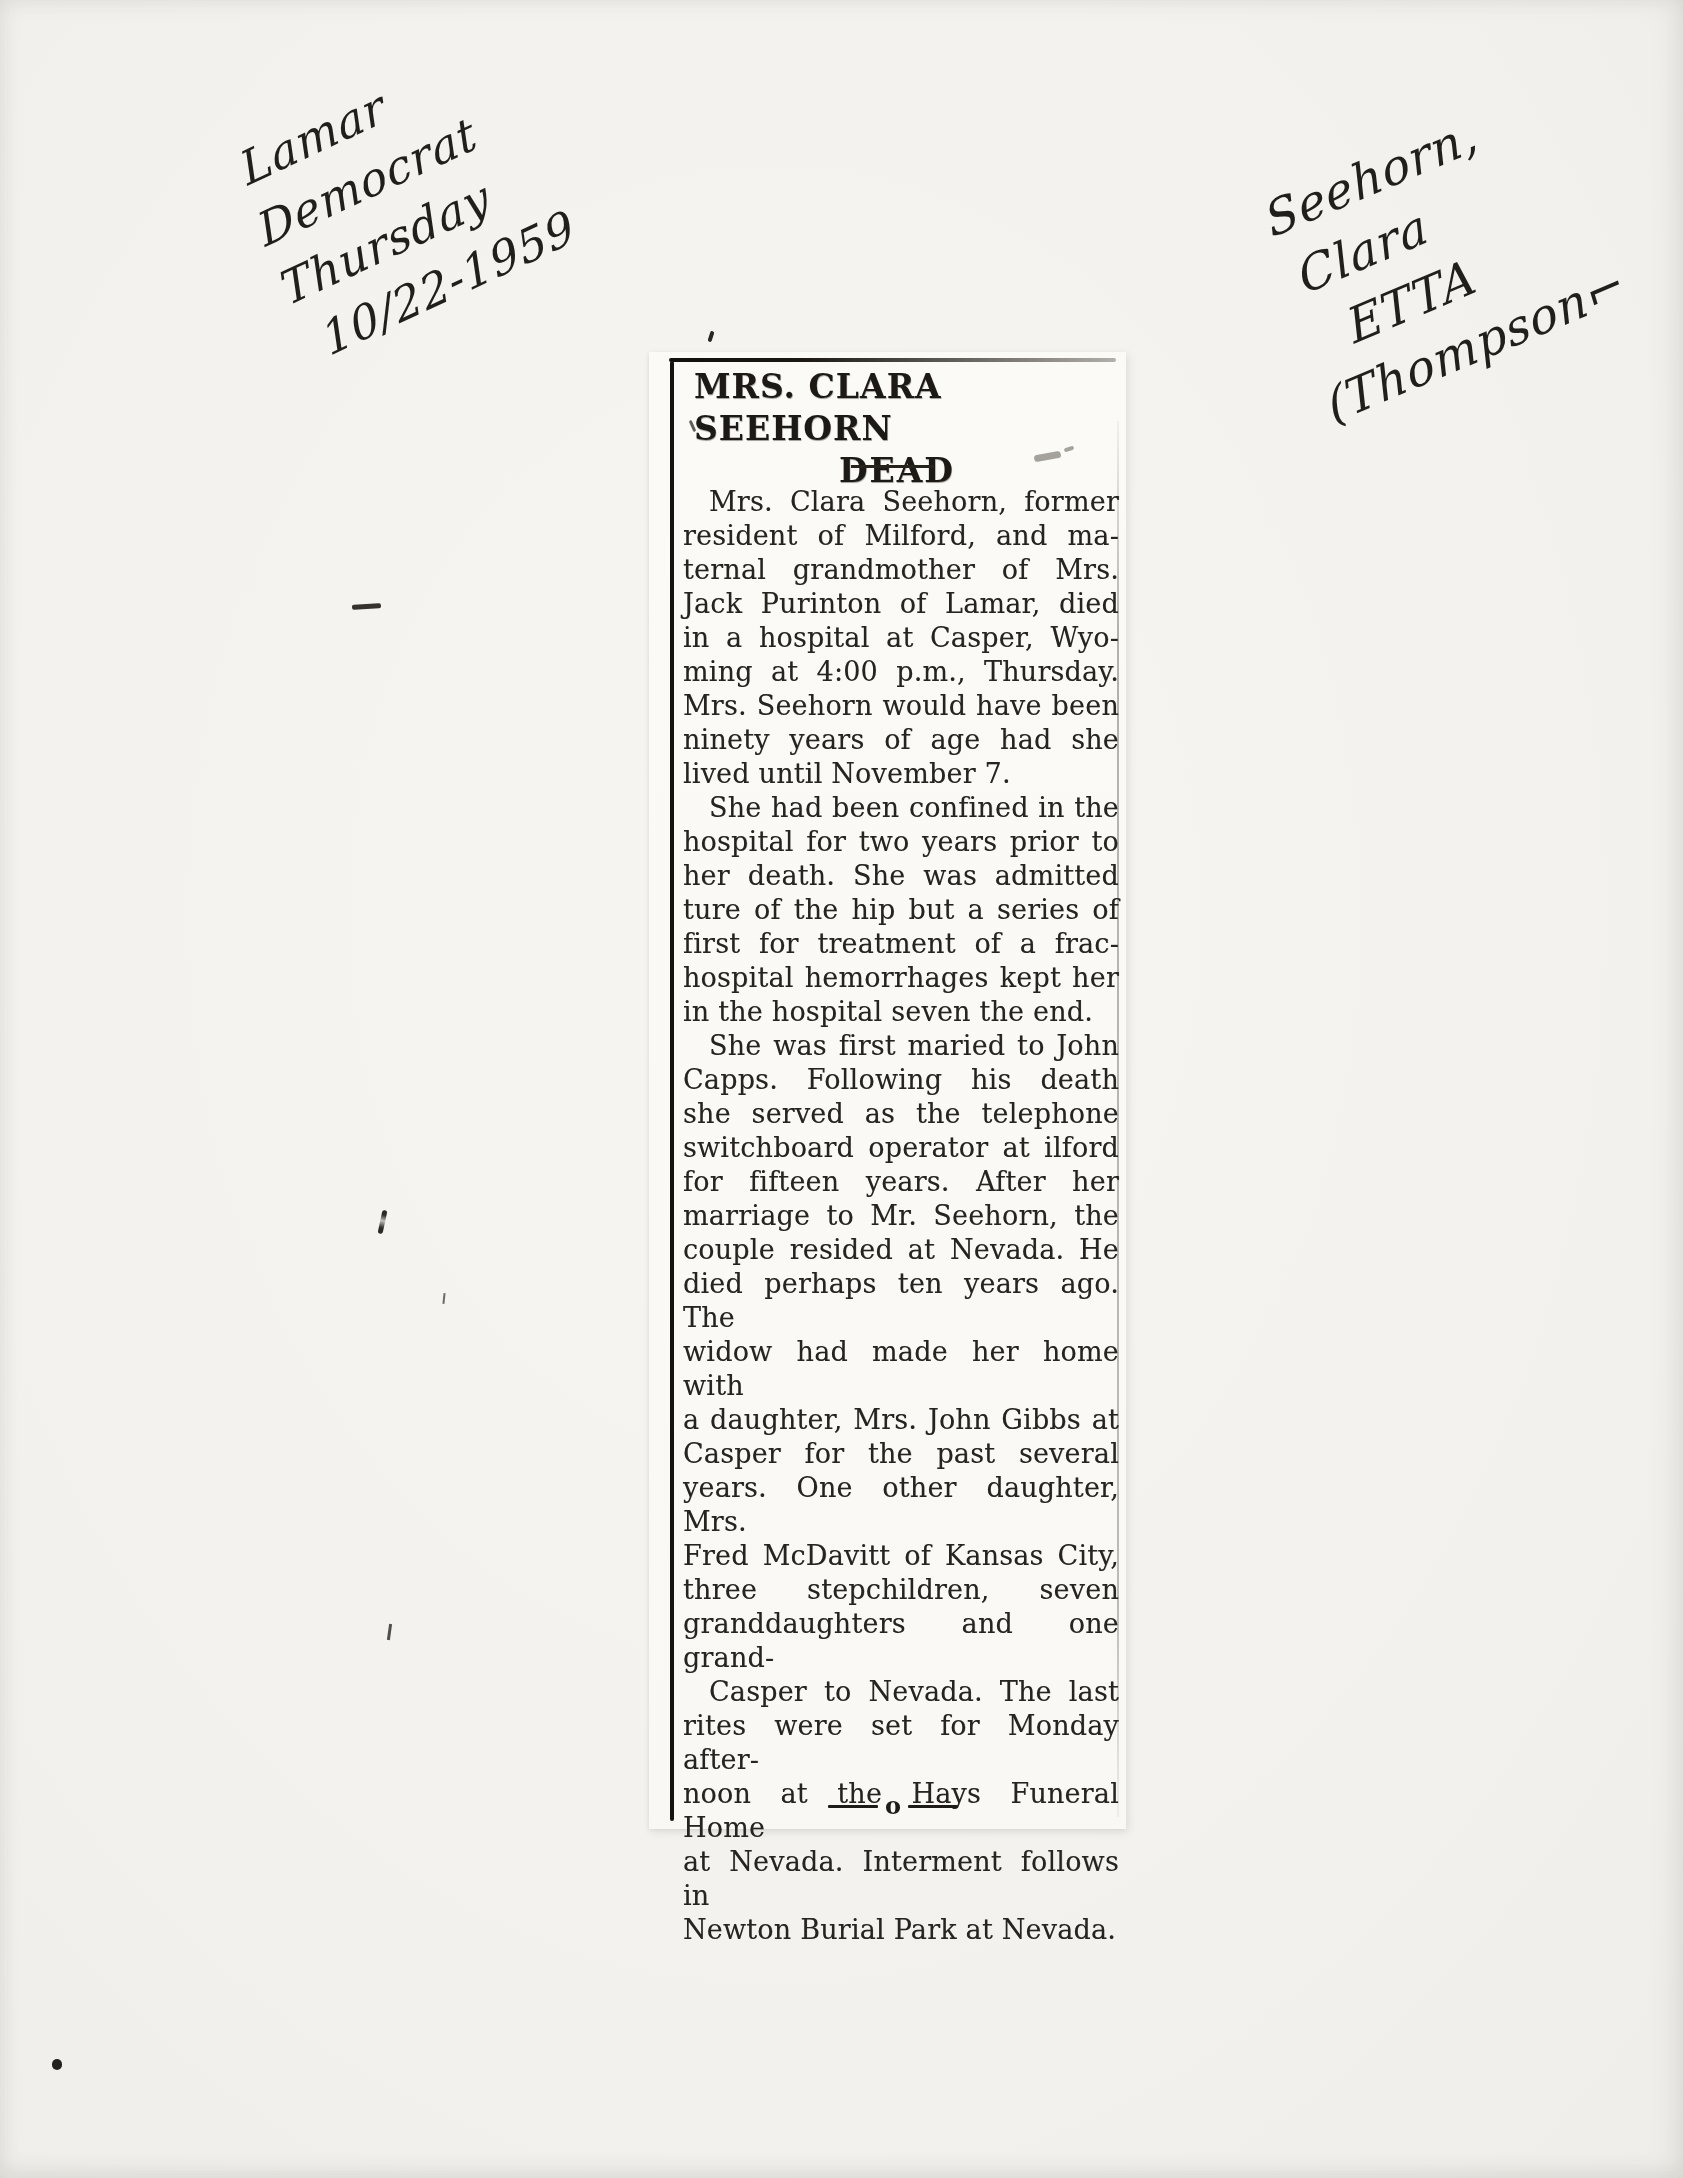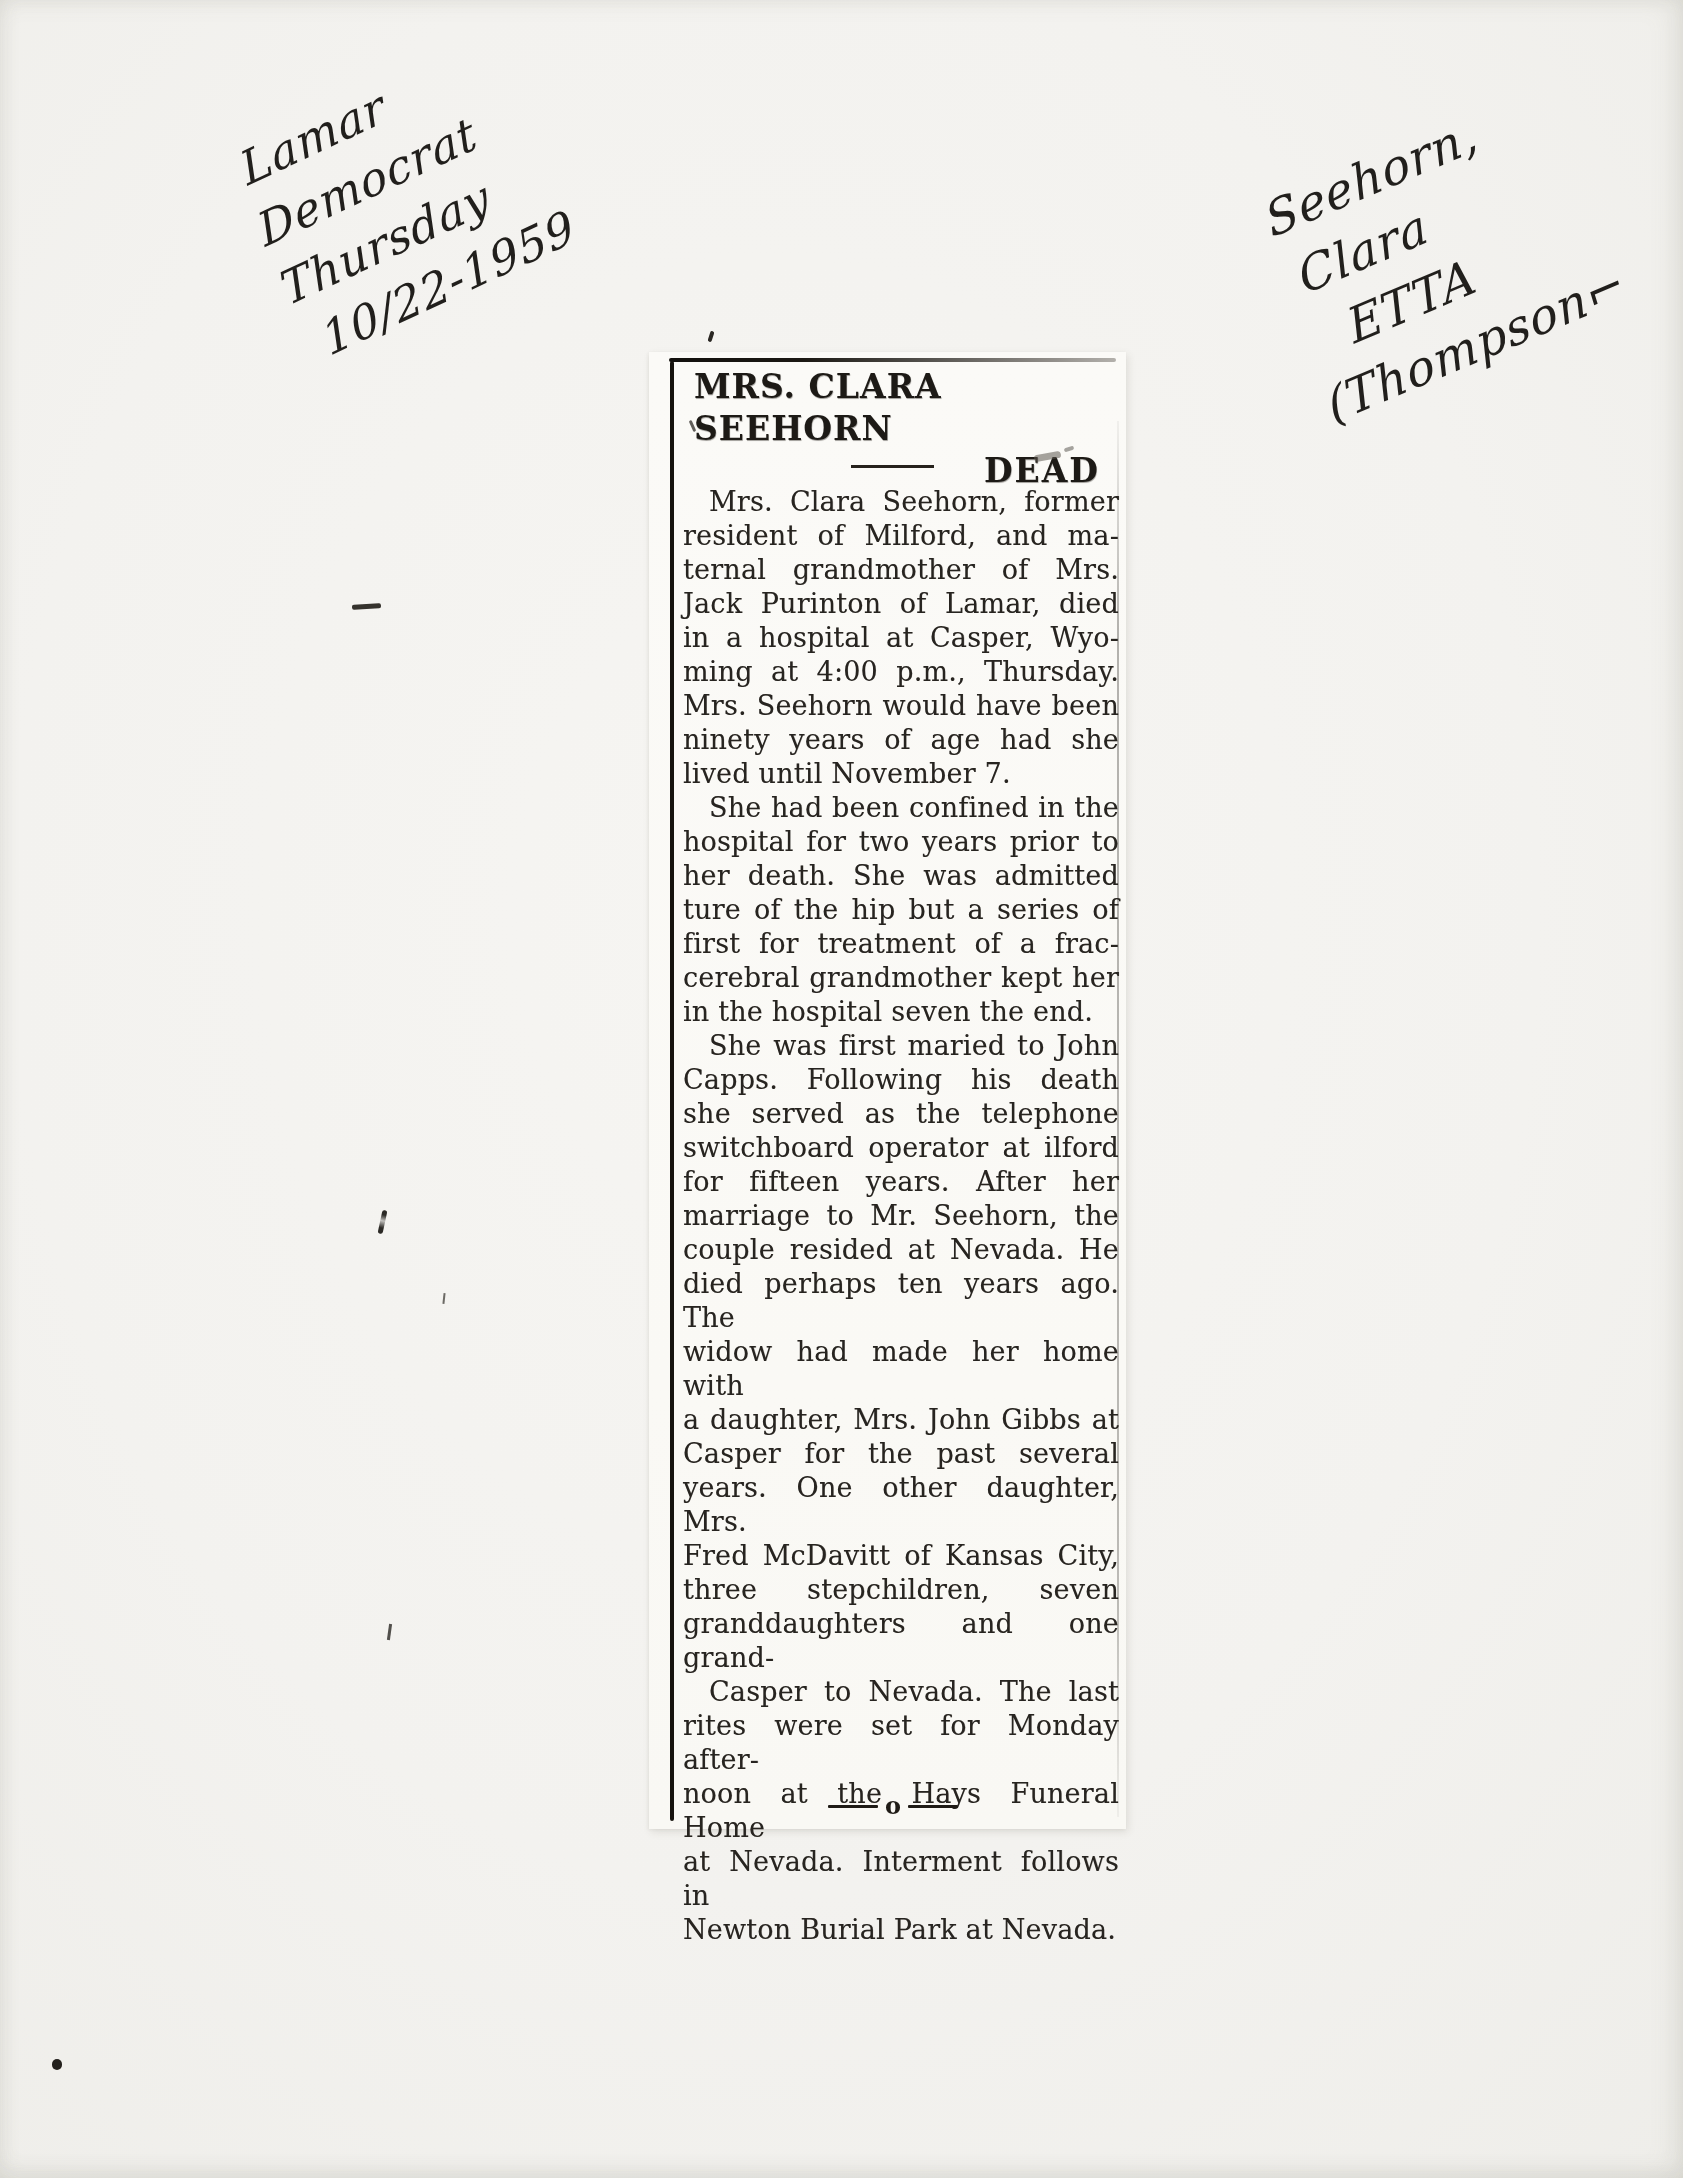--- a/index.html
+++ b/index.html
@@ -24,21 +24,21 @@
     background:linear-gradient(180deg,#fbfaf7 0%, #faf9f5 70%, #f9f8f4 100%);
     box-shadow:2px 3px 8px rgba(70,64,52,.12), -1px 1px 3px rgba(70,64,52,.06);
   }
   .rule-top{position:absolute;top:6px;left:20px;width:447px;height:4px;border-radius:2px;
     background:linear-gradient(to right,#12100d 0%,#1b1813 30%,rgba(35,32,27,.8) 55%,rgba(55,50,44,.55) 85%,rgba(70,65,58,.4) 100%);}
   .rule-left{position:absolute;top:9px;bottom:8px;left:21px;width:4px;background:#16130e;border-radius:2px;}
   .rule-right{position:absolute;top:69px;right:7px;width:2px;height:1544px;max-height:1396px;
     background:linear-gradient(180deg,rgba(45,42,37,.05),rgba(45,42,37,.35) 15%,rgba(45,42,37,.3) 85%,rgba(45,42,37,.05));}
   .headline{position:absolute;top:14px;left:45px;width:434px;color:#1d1a16;font-weight:bold;}
   .hl1{font-size:33px;line-height:42px;letter-spacing:1px;text-shadow:0.5px 0.5px 0.7px rgba(30,26,20,.4);}
-  .hl2{font-size:33px;line-height:42px;letter-spacing:2px;text-align:right;padding-right:28px;
+  .hl2{font-size:33px;line-height:42px;letter-spacing:2px;text-align:center;padding-right:28px;
        text-shadow:0.5px 0.5px 0.7px rgba(30,26,20,.4);}
   .divider{position:absolute;top:113px;left:202px;width:83px;height:3px;background:#26221c;}
   .article{position:absolute;top:133px;left:34px;width:436px;color:#272420;
     font-size:27px;line-height:34px;letter-spacing:0.2px;
     text-shadow:0.3px 0.3px 0.4px rgba(40,34,27,.3);}
   .para + .para{margin-top:0;}
   .tline{text-align:justify;text-align-last:justify;}
   .tline.tlast{text-align-last:left;}
   .para .tline:first-child{text-indent:26px;}
   .endmark{position:absolute;top:1447px;left:34px;width:436px;height:14px;
@@ -104,21 +104,21 @@
           <div class="tline">Mrs. Seehorn would have been</div>
           <div class="tline">ninety years of age had she</div>
           <div class="tline tlast">lived until November 7.</div>
         </div>
       <div class="para">
           <div class="tline">She had been confined in the</div>
           <div class="tline">hospital for two years prior to</div>
           <div class="tline">her death. She was admitted</div>
           <div class="tline">ture of the hip but a series of</div>
           <div class="tline">first for treatment of a frac-</div>
-          <div class="tline">cerebral grandmother kept her</div>
+          <div class="tline">hospital hemorrhages kept her</div>
           <div class="tline tlast">in the hospital seven the end.</div>
         </div>
       <div class="para">
           <div class="tline">She was first maried to John</div>
           <div class="tline">Capps. Following his death</div>
           <div class="tline">she served as the telephone</div>
           <div class="tline">switchboard operator at ilford</div>
           <div class="tline">for fifteen years. After her</div>
           <div class="tline">marriage to Mr. Seehorn, the</div>
           <div class="tline">couple resided at Nevada. He</div>

